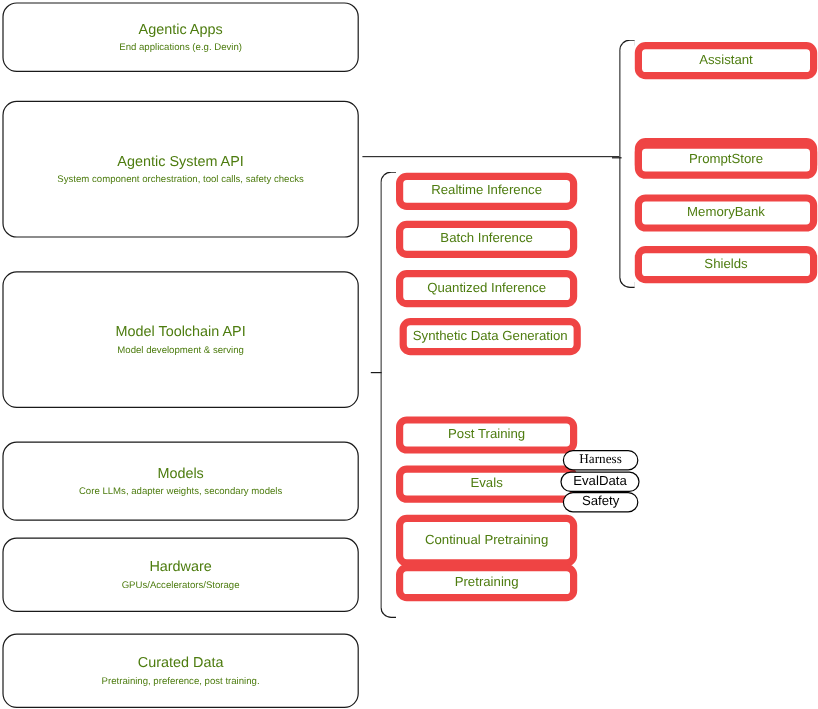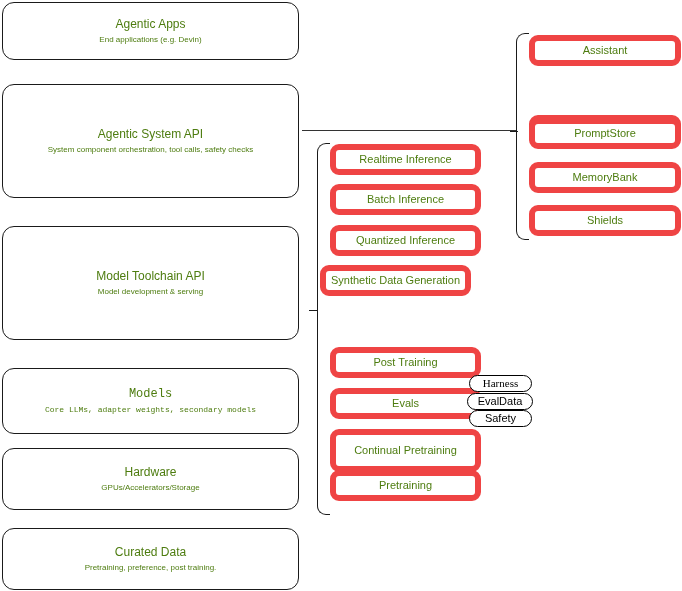--- a/index.html
+++ b/index.html
@@ -102,21 +102,21 @@
   <div class="rbox stack-box" style="left:2px; top:84px; width:297px; height:114px;">
     <div class="t">Agentic System API</div>
     <div class="s">System component orchestration, tool calls, safety checks</div>
   </div>
 
   <div class="rbox stack-box" style="left:2px; top:226px; width:297px; height:114px;">
     <div class="t">Model Toolchain API</div>
     <div class="s">Model development &amp; serving</div>
   </div>
 
-  <div class="rbox stack-box" style="left:2px; top:368px; width:297px; height:66px;font-family:Liberation Mono, monospace;">
+  <div class="rbox stack-box" style="left:2px; top:368px; width:297px; height:66px;">
     <div class="t">Models</div>
     <div class="s">Core LLMs, adapter weights, secondary models</div>
   </div>
 
   <div class="rbox stack-box" style="left:2px; top:448px; width:297px; height:62px;">
     <div class="t">Hardware</div>
     <div class="s">GPUs/Accelerators/Storage</div>
   </div>
 
   <div class="rbox item-box" style="left:330px; top:144px; width:151px; height:31px;">
@@ -126,21 +126,21 @@
   <div class="rbox stack-box" style="left:2px; top:528px; width:297px; height:62px;">
     <div class="t">Curated Data</div>
     <div class="s">Pretraining, preference, post training.</div>
   </div>
   <div class="rbox item-box" style="left:330px; top:184px; width:151px; height:31px;">
     <div class="t">Batch Inference</div>
   </div>
   <div class="rbox item-box" style="left:330px; top:225px; width:151px; height:31px;">
     <div class="t">Quantized Inference</div>
   </div>
-  <div class="rbox item-box" style="left:320px; top:265px; width:151px; height:31px;">
+  <div class="rbox item-box" style="left:333px; top:265px; width:151px; height:31px;">
     <div class="t">Synthetic Data Generation</div>
   </div>
   <div class="rbox item-box" style="left:330px; top:347px; width:151px; height:31px;">
     <div class="t">Post Training</div>
   </div>
   <div class="rbox item-box" style="left:330px; top:388px; width:151px; height:31px;">
     <div class="t">Evals</div>
   </div>
   <div class="rbox item-box" style="left:330px; top:429px; width:151px; height:43px;">
     <div class="t">Continual Pretraining</div>

